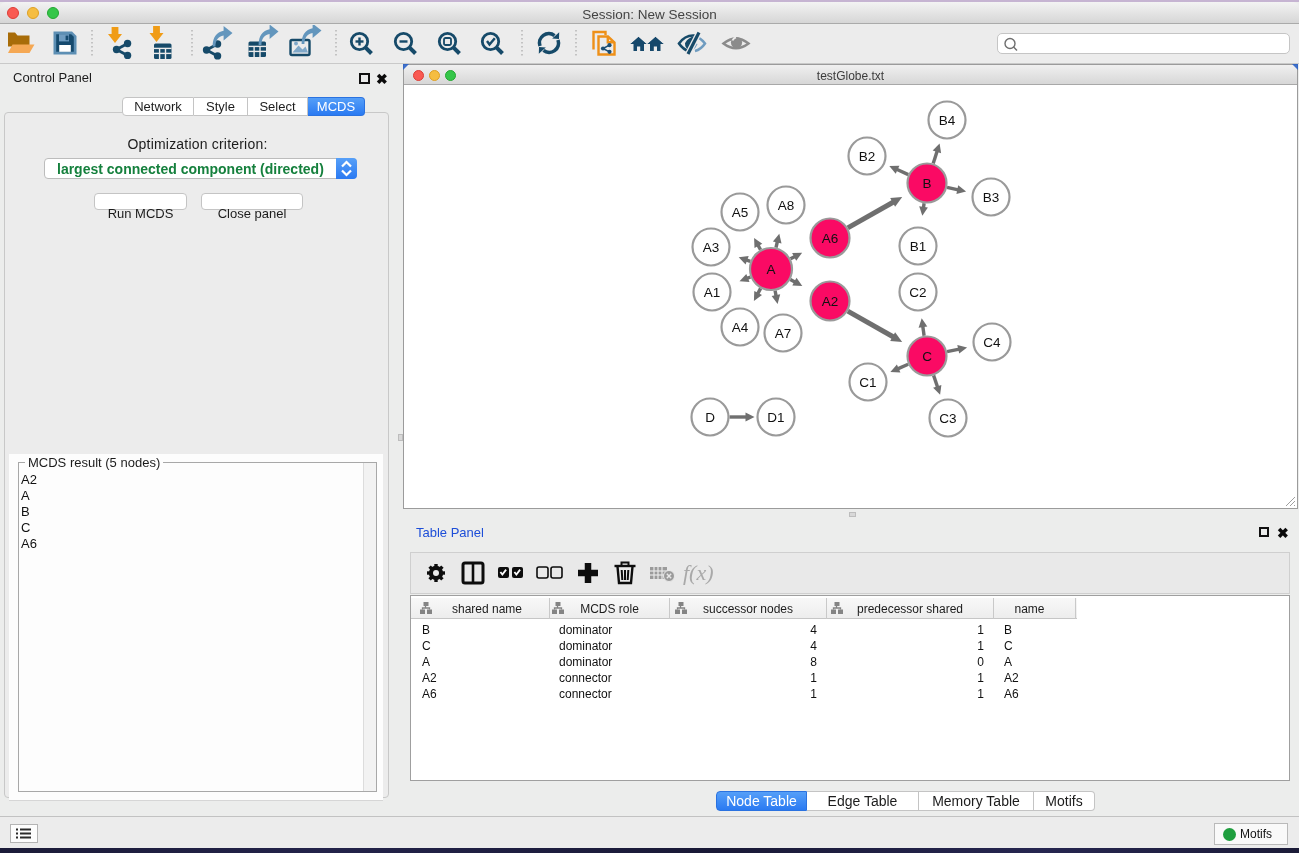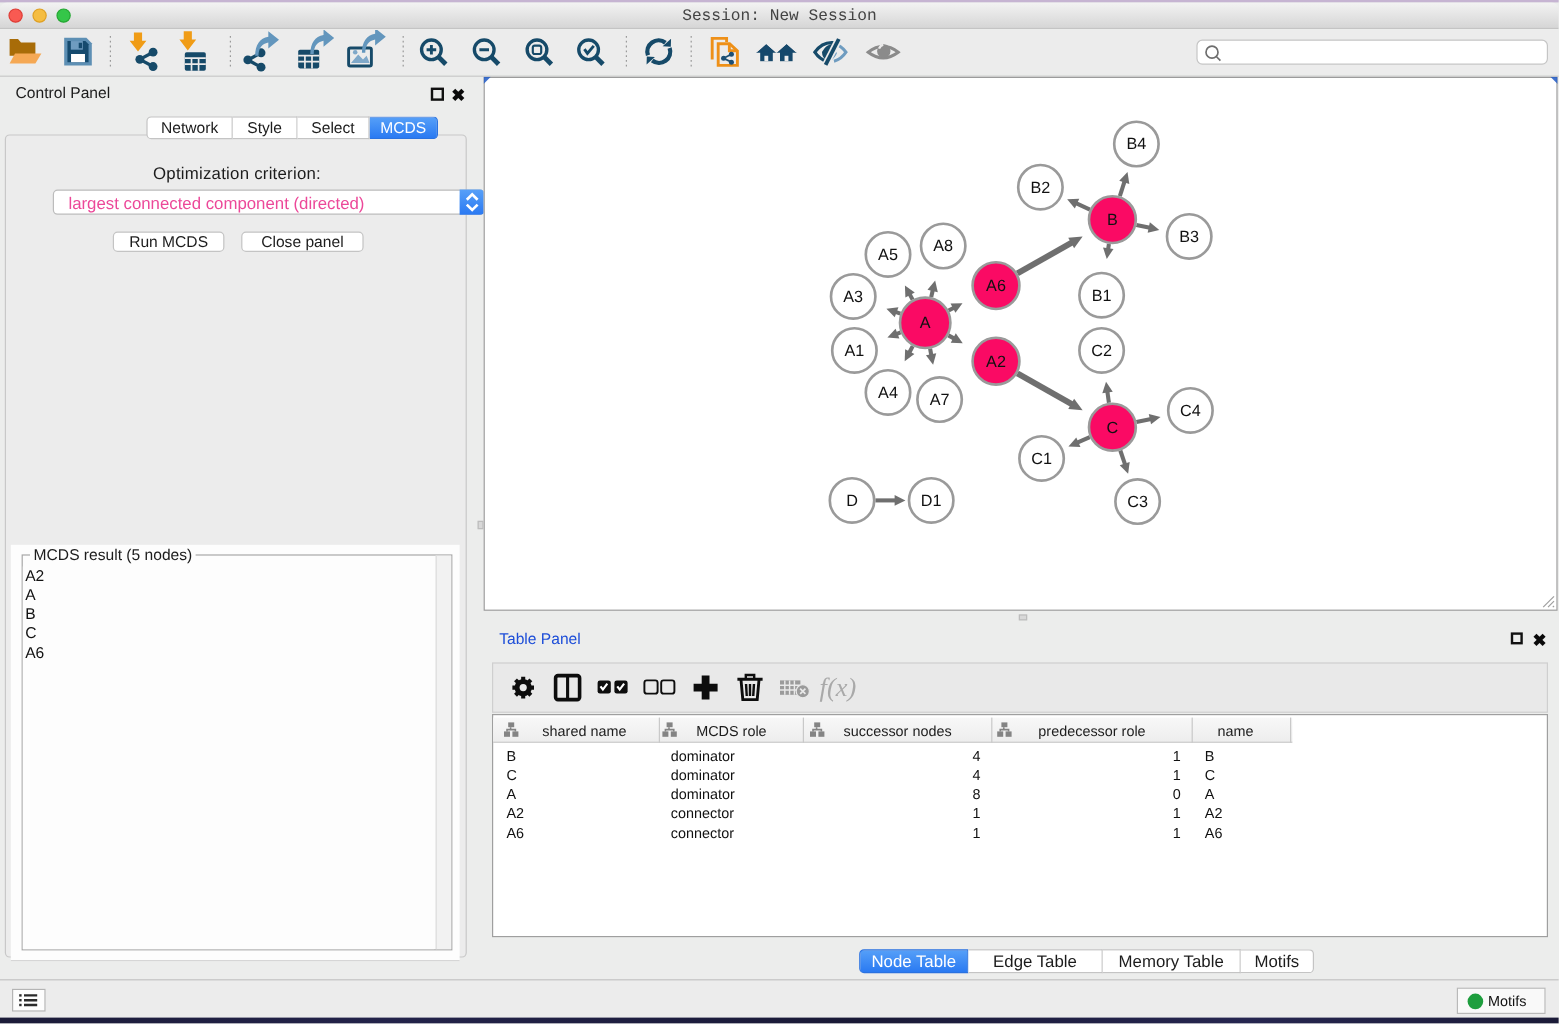--- a/index.html
+++ b/index.html
@@ -2,43 +2,43 @@
 <html><head>
 <meta charset="utf-8">
 <style>
 * { margin:0; padding:0; box-sizing:border-box; }
 html,body { width:1299px; height:853px; overflow:hidden; }
 body { font-family:"Liberation Sans", sans-serif; background:#ecedec; position:relative; }
 .abs { position:absolute; }
 
 
 #deskline { left:0; top:0; width:1299px; height:2px; background:#c6b4d2; }
-#titlebar { left:0; top:2px; width:1299px; height:22px; background:linear-gradient(#f3f3f3,#d6d6d6); border-bottom:1px solid #aaaaaa; border-radius:6px 6px 0 0;font-family:Liberation Mono, monospace; }
+#titlebar { left:0; top:2px; width:1299px; height:22px; background:linear-gradient(#f3f3f3,#d6d6d6); border-bottom:1px solid #aaaaaa; border-radius:6px 6px 0 0; }
 .tl { position:absolute; border-radius:50%; width:12px; height:12px; top:5px; }
 #title { width:100%; text-align:center; top:5px; font-size:13.5px; color:#444444; }
 
 #toolbar { left:0; top:25px; width:1299px; height:37px; background:#ececec; }
 #searchbox { left:997px; top:33px; width:293px; height:21px; background:#fff; border:1px solid #c5c5c5; border-radius:5px; }
 
 
 #cp-title { left:13px; top:70px; font-size:13px; color:#1c1c1c; }
 #cp-sq { left:359px; top:73px; width:11px; height:11px; border:2px solid #111; }
 #cp-body { left:4px; top:112px; width:385px; height:686px; background:#ececec; border:1px solid #c8c8c8; border-radius:4px 4px 4px 4px; }
 
 .segtabs { position:absolute; top:97px; left:78px; height:19px; display:flex; font-size:13px; }
 .seg { background:#fff; border:1px solid #c4c4c4; border-left:none; color:#1c1c1c; display:flex; align-items:center; justify-content:center; }
 .seg:first-child { border-left:1px solid #c4c4c4; border-radius:4px 0 0 4px;margin-left:44px; }
 .seg:last-child { border-radius:0 4px 4px 0; }
 .seg.on { background:linear-gradient(#559ff8,#2a7af2); color:#fff; border-color:#2a72e0; }
 
 #opt-label { left:5px; top:136px; width:385px; text-align:center; font-size:14px; letter-spacing:0.2px; color:#1c1c1c; }
-#opt-select { left:44px; top:158px; width:360px; height:21px; background:#fff; border:1px solid #bcbcbc; border-radius:4px; font-size:14px; color:#ec4899; }
+#opt-select { left:44px; top:158px; width:313px; height:21px; background:#fff; border:1px solid #bcbcbc; border-radius:4px; font-size:14px; color:#15803d;font-weight:bold; }
 #opt-select .txt { position:absolute; left:12px; top:2px; }
 #opt-select .step { position:absolute; right:-1px; top:-1px; width:21px; height:21px; border-radius:0 4px 4px 0; background:linear-gradient(#57a0f8,#2a79f2); }
-.btn { position:absolute; top:193px; height:17px; background:#fff; border:1px solid #c4c4c4; border-radius:4px; font-size:13px; color:#1c1c1c; text-align:center; padding-top:0px; line-height:16px; }
+.btn { position:absolute; top:193px; height:17px; background:#fff; border:1px solid #c4c4c4; border-radius:4px; font-size:13px; color:#1c1c1c; text-align:center; padding-top:12px; line-height:16px; }
 
 #mcds-panel { left:9px; top:454px; width:374px; height:347px; background:#fdfdfd; border-bottom:1px solid #d6d6d6; }
 #fieldset { left:18px; top:462px; width:359px; height:330px; border:1px solid #a8a8a8; }
 #fieldset-label { left:25px; top:455px; background:#fdfdfd; font-size:13px; padding:0 3px; color:#1c1c1c; }
 #mcds-list { left:19px; top:472px; width:343px; height:319px; background:#fdfdfd; font-size:13px; color:#111; }
 #mcds-list div { padding-left:2px; height:16px; line-height:16px; }
 #mcds-scroll { left:363px; top:463px; width:13px; height:328px; background:#f2f2f2; border-left:1px solid #dcdcdc; }
 
 
 #netwin { left:403px; top:64px; width:895px; height:445px; background:#fff; border:1px solid #9b9b9b; }
@@ -250,20 +250,26 @@
 <div class="abs" id="mcds-list">
   <div>A2</div>
     <div>A</div>
     <div>B</div>
     <div>C</div>
     <div>A6</div>
 </div>
 <div class="abs" id="mcds-scroll"></div>
 
 <div class="abs" id="netwin">
+  <div class="abs" id="nettitle">
+    <div class="ntl" style="left:9px;background:#f95a52;border:1px solid #de3d36;"></div>
+    <div class="ntl" style="left:25px;background:#f5bd41;border:1px solid #dfa023;"></div>
+    <div class="ntl" style="left:41px;background:#35c649;border:1px solid #24a732;"></div>
+    <div class="t">testGlobe.txt</div>
+  </div>
   <svg class="abs" style="left:-1px;top:-1px;" width="10" height="10">
       <path d="M0 0 L10 0 L0 10 Z" fill="#2a62c8" opacity="0.9" transform="scale(0.6)"></path>
     </svg>
   <svg class="abs" style="right:-1px;top:-1px;" width="10" height="10">
       <path d="M10 0 L0 0 L10 10 Z" fill="#2a62c8" opacity="0.9" transform="translate(4,0) scale(0.6)"></path>
     </svg>
   <svg class="abs" style="right:1px;bottom:1px;" width="12" height="12">
     <g stroke="#9f9f9f" stroke-width="1">
         <line x1="2" y1="11" x2="11" y2="2"></line>
         <line x1="6" y1="11" x2="11" y2="6"></line>
@@ -423,21 +429,21 @@
     <div class="th" style="left:0;width:139px;">
         <span class="lbl" style="left:7px;">shared name</span>
       </div>
     <div class="th" style="left:139px;width:120px;">
         <span class="lbl">MCDS role</span>
       </div>
     <div class="th" style="left:259px;width:157px;">
         <span class="lbl">successor nodes</span>
       </div>
     <div class="th" style="left:416px;width:167px;">
-        <span class="lbl">predecessor role</span>
+        <span class="lbl">predecessor shared</span>
       </div>
     <div class="th" style="left:583px;width:82px;">
         <span class="lbl" style="padding-right:10px;">name</span>
       </div>
     <svg width="666" height="21" style="position:absolute;left:0;top:0;">
       <g fill="#848484">
         <g transform="translate(9,4)">
             <rect x="3.5" y="0" width="5" height="4"></rect>
             <rect x="0" y="7.5" width="5" height="4.5"></rect>
             <rect x="7" y="7.5" width="5" height="4.5"></rect>

